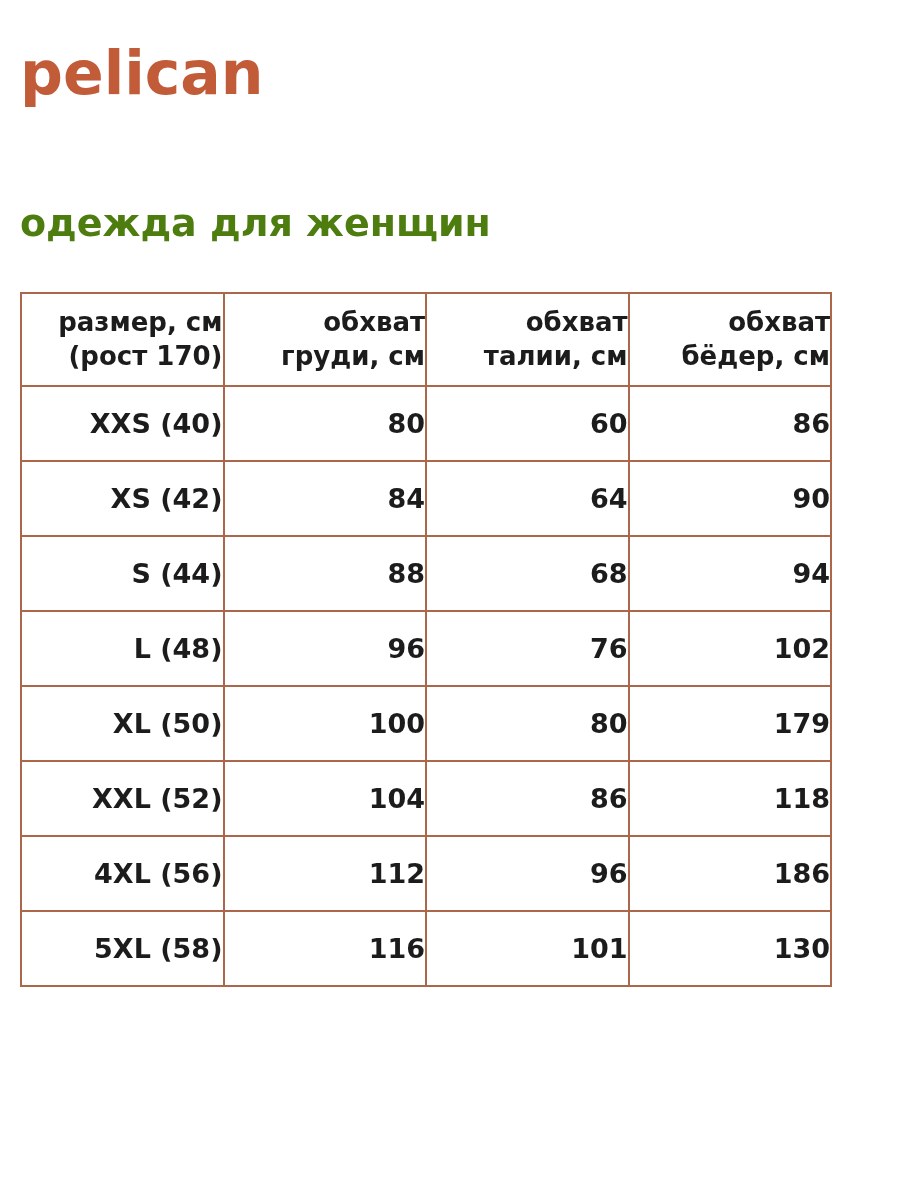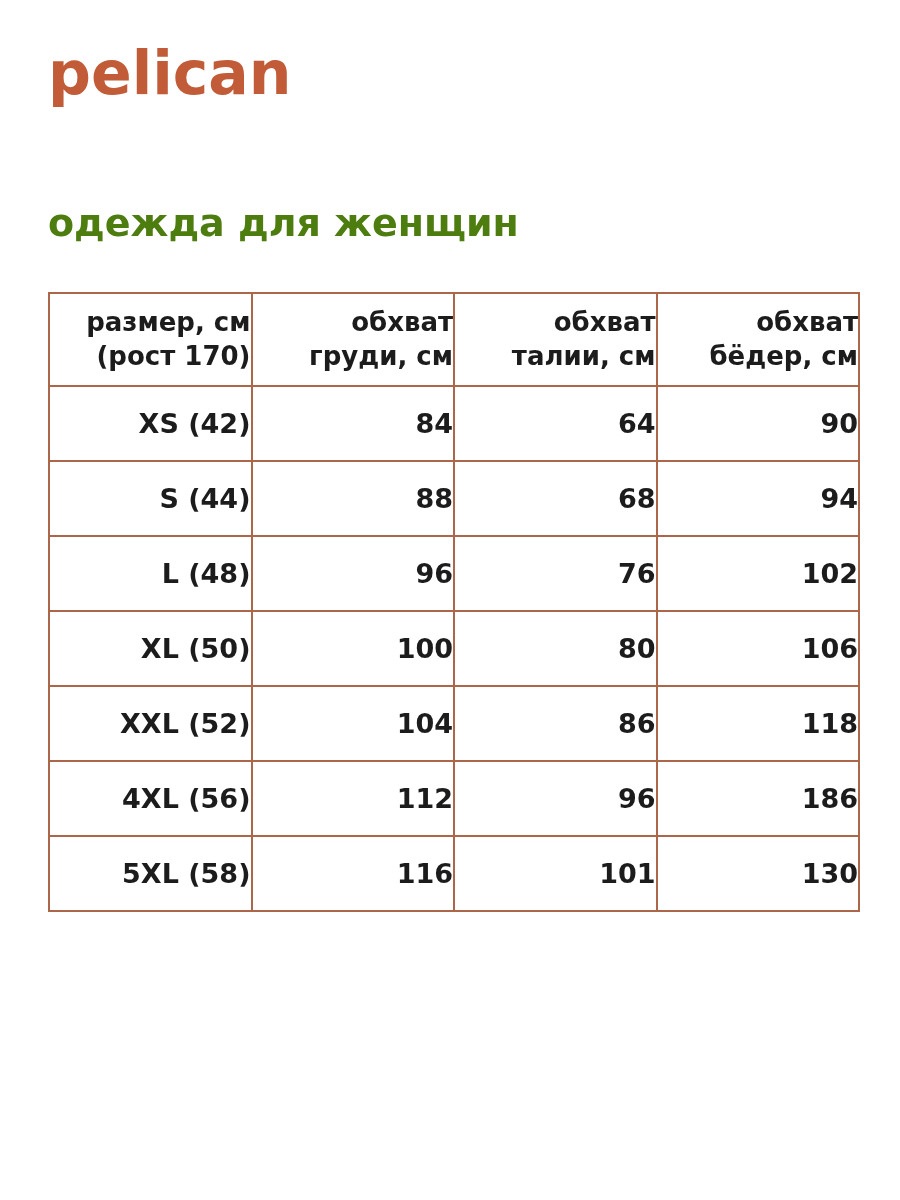--- a/index.html
+++ b/index.html
@@ -6,21 +6,21 @@
   html, body {
     width: 900px;
     height: 1200px;
     background: #FFFFFF;
     font-family: "DejaVu Sans", "Liberation Sans", sans-serif;
     overflow: hidden;
   }
   .page {
     width: 900px;
     height: 1012px;
-    padding: 36px 44px 0 48px;
+    padding: 36px 44px 0 20px;
   }
   .logo {
     color: #C25B38;
     font-size: 60px;
     font-weight: 700;
     letter-spacing: 0px;
     line-height: 1.25;
   }
   .title {
     margin-top: 88px;
@@ -72,20 +72,26 @@
           <th>обхват
 груди, см</th>
           <th>обхват
 талии, см</th>
           <th>обхват
 бёдер, см</th>
         </tr>
     </thead>
     <tbody id="body-rows">
         <tr>
+          <td>XXS (40)</td>
+          <td>80</td>
+          <td>60</td>
+          <td>86</td>
+        </tr>
+        <tr>
           <td>XS (42)</td>
           <td>84</td>
           <td>64</td>
           <td>90</td>
         </tr>
         <tr>
           <td>S (44)</td>
           <td>88</td>
           <td>68</td>
           <td>94</td>
@@ -93,21 +99,21 @@
         <tr>
           <td>L (48)</td>
           <td>96</td>
           <td>76</td>
           <td>102</td>
         </tr>
         <tr>
           <td>XL (50)</td>
           <td>100</td>
           <td>80</td>
-          <td>106</td>
+          <td>179</td>
         </tr>
         <tr>
           <td>XXL (52)</td>
           <td>104</td>
           <td>86</td>
           <td>118</td>
         </tr>
         <tr>
           <td>4XL (56)</td>
           <td>112</td>

